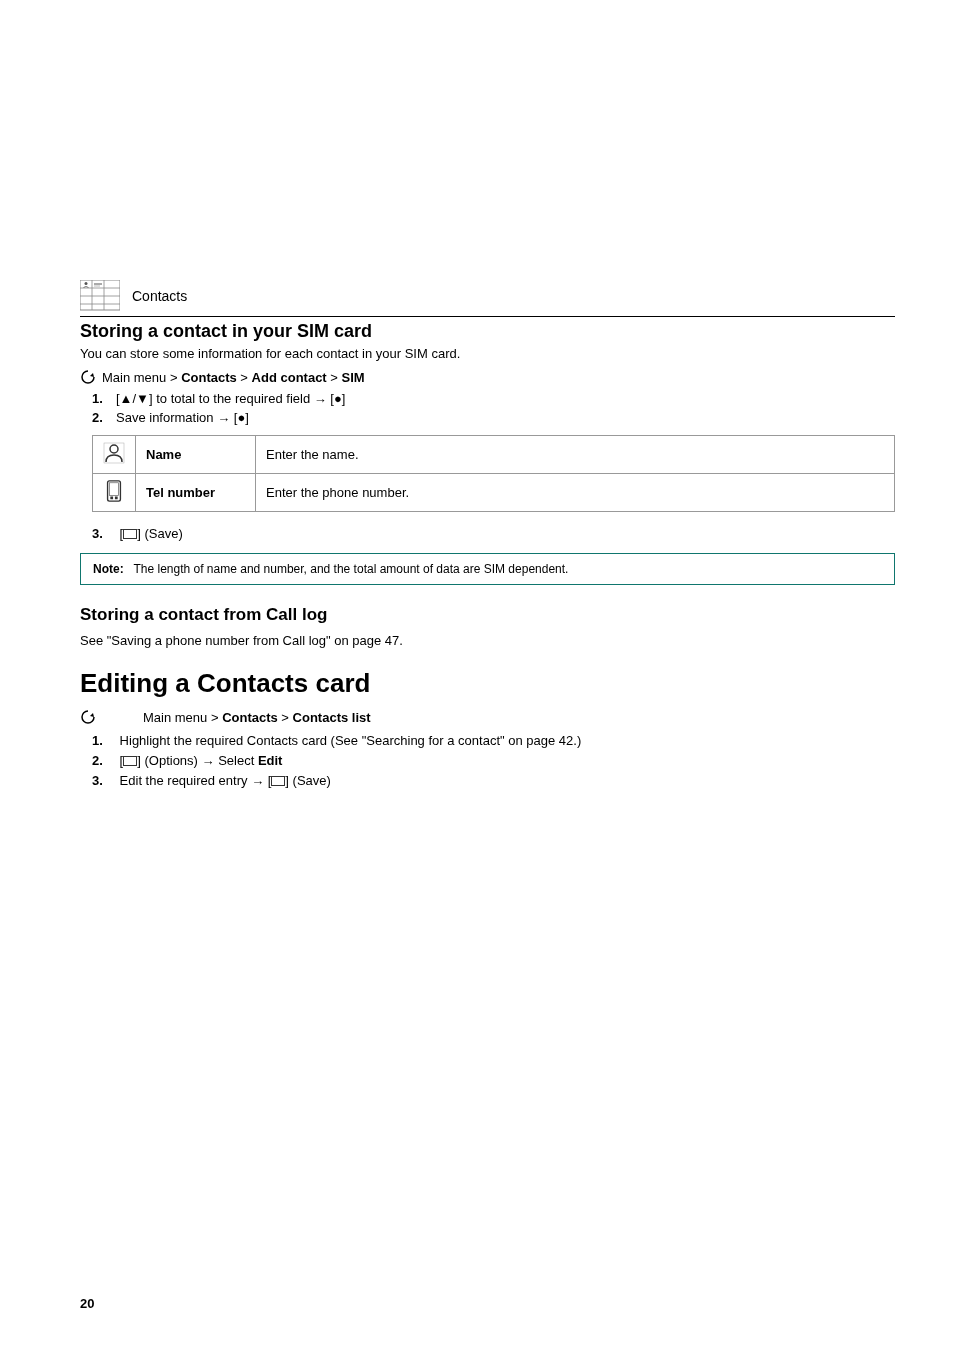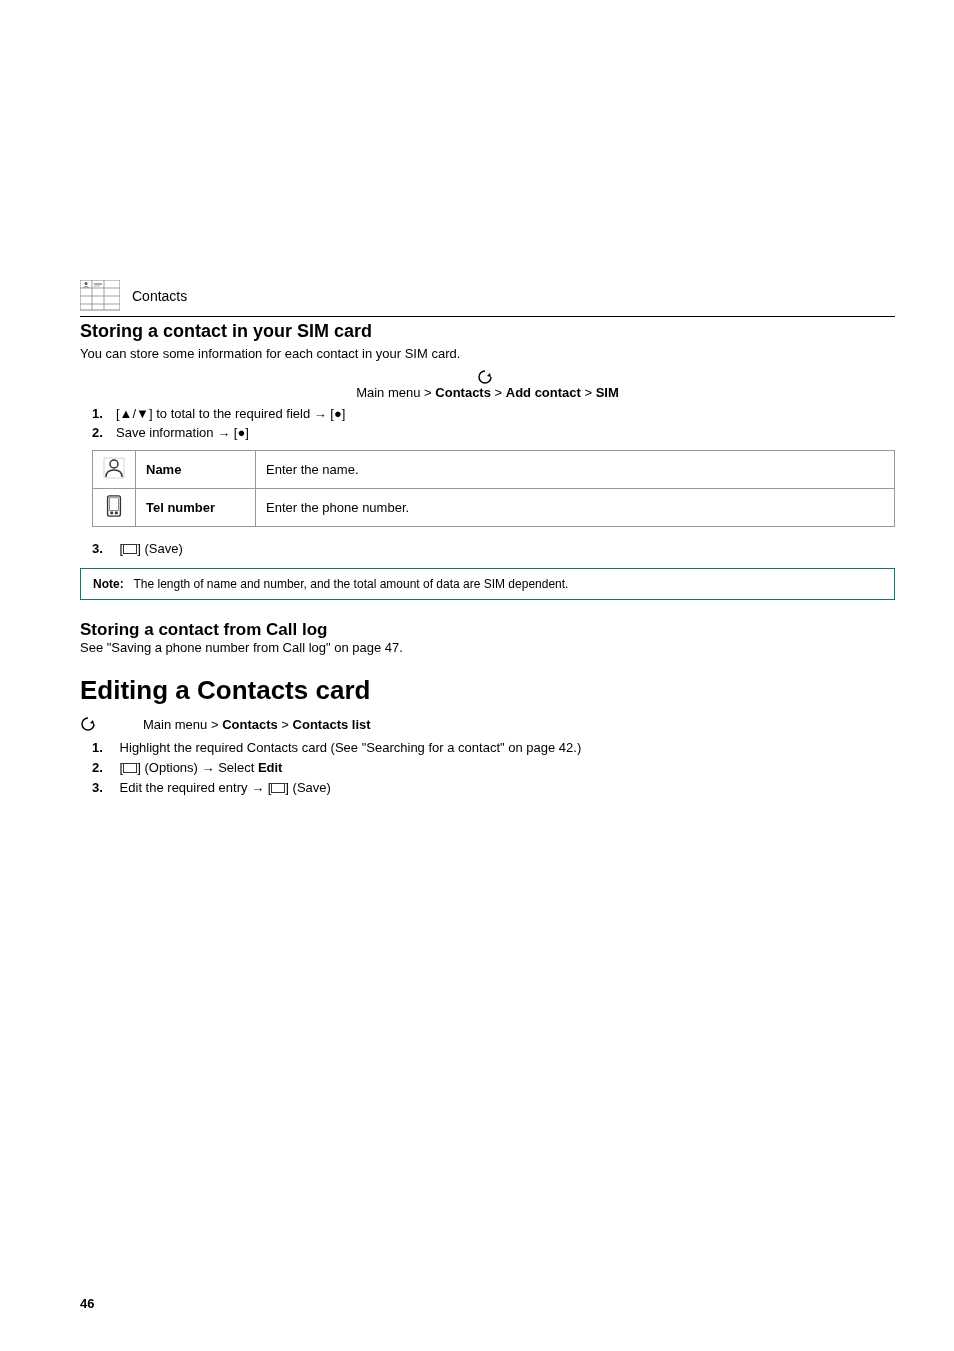--- a/index.html
+++ b/index.html
@@ -49,21 +49,20 @@
     .section-subtitle {
       font-size: 13px;
       margin-bottom: 8px;
     }
 
     .menu-path {
       font-size: 13px;
       margin-bottom: 6px;
       display: flex;
       align-items: center;
-      flex-direction: column;
     }
 
     .numbered-list {
       list-style: none;
       margin-bottom: 10px;
       margin-left: 12px;
     }
 
     .numbered-list li {
       font-size: 13px;
@@ -133,21 +132,21 @@
     }
 
     .note-box .note-label {
       font-weight: bold;
     }
 
     
     .subsection-title {
       font-size: 17px;
       font-weight: bold;
-      margin-bottom: 0;
+      margin-bottom: 8px;
       margin-top: 4px;
     }
 
     .subsection-text {
       font-size: 13px;
       margin-bottom: 16px;
     }
 
     
     .main-section-title {
@@ -306,15 +305,15 @@
     <li>
       <span class="num"><b>2.</b></span>
       <span>&nbsp;[<span style="display:inline-block;border:1px solid #333;width:14px;height:10px;font-size:9px;text-align:center;line-height:10px;">&nbsp;</span>] (Options) → Select <b>Edit</b></span>
     </li>
     <li>
       <span class="num">3.</span>
       <span>&nbsp;Edit the required entry → [<span style="display:inline-block;border:1px solid #333;width:14px;height:10px;font-size:9px;text-align:center;line-height:10px;">&nbsp;</span>] (Save)</span>
     </li>
   </ol>
 
-  <div class="page-number">46</div>
+  <div class="page-number">20</div>
 
 </div>
 
 </body></html>

